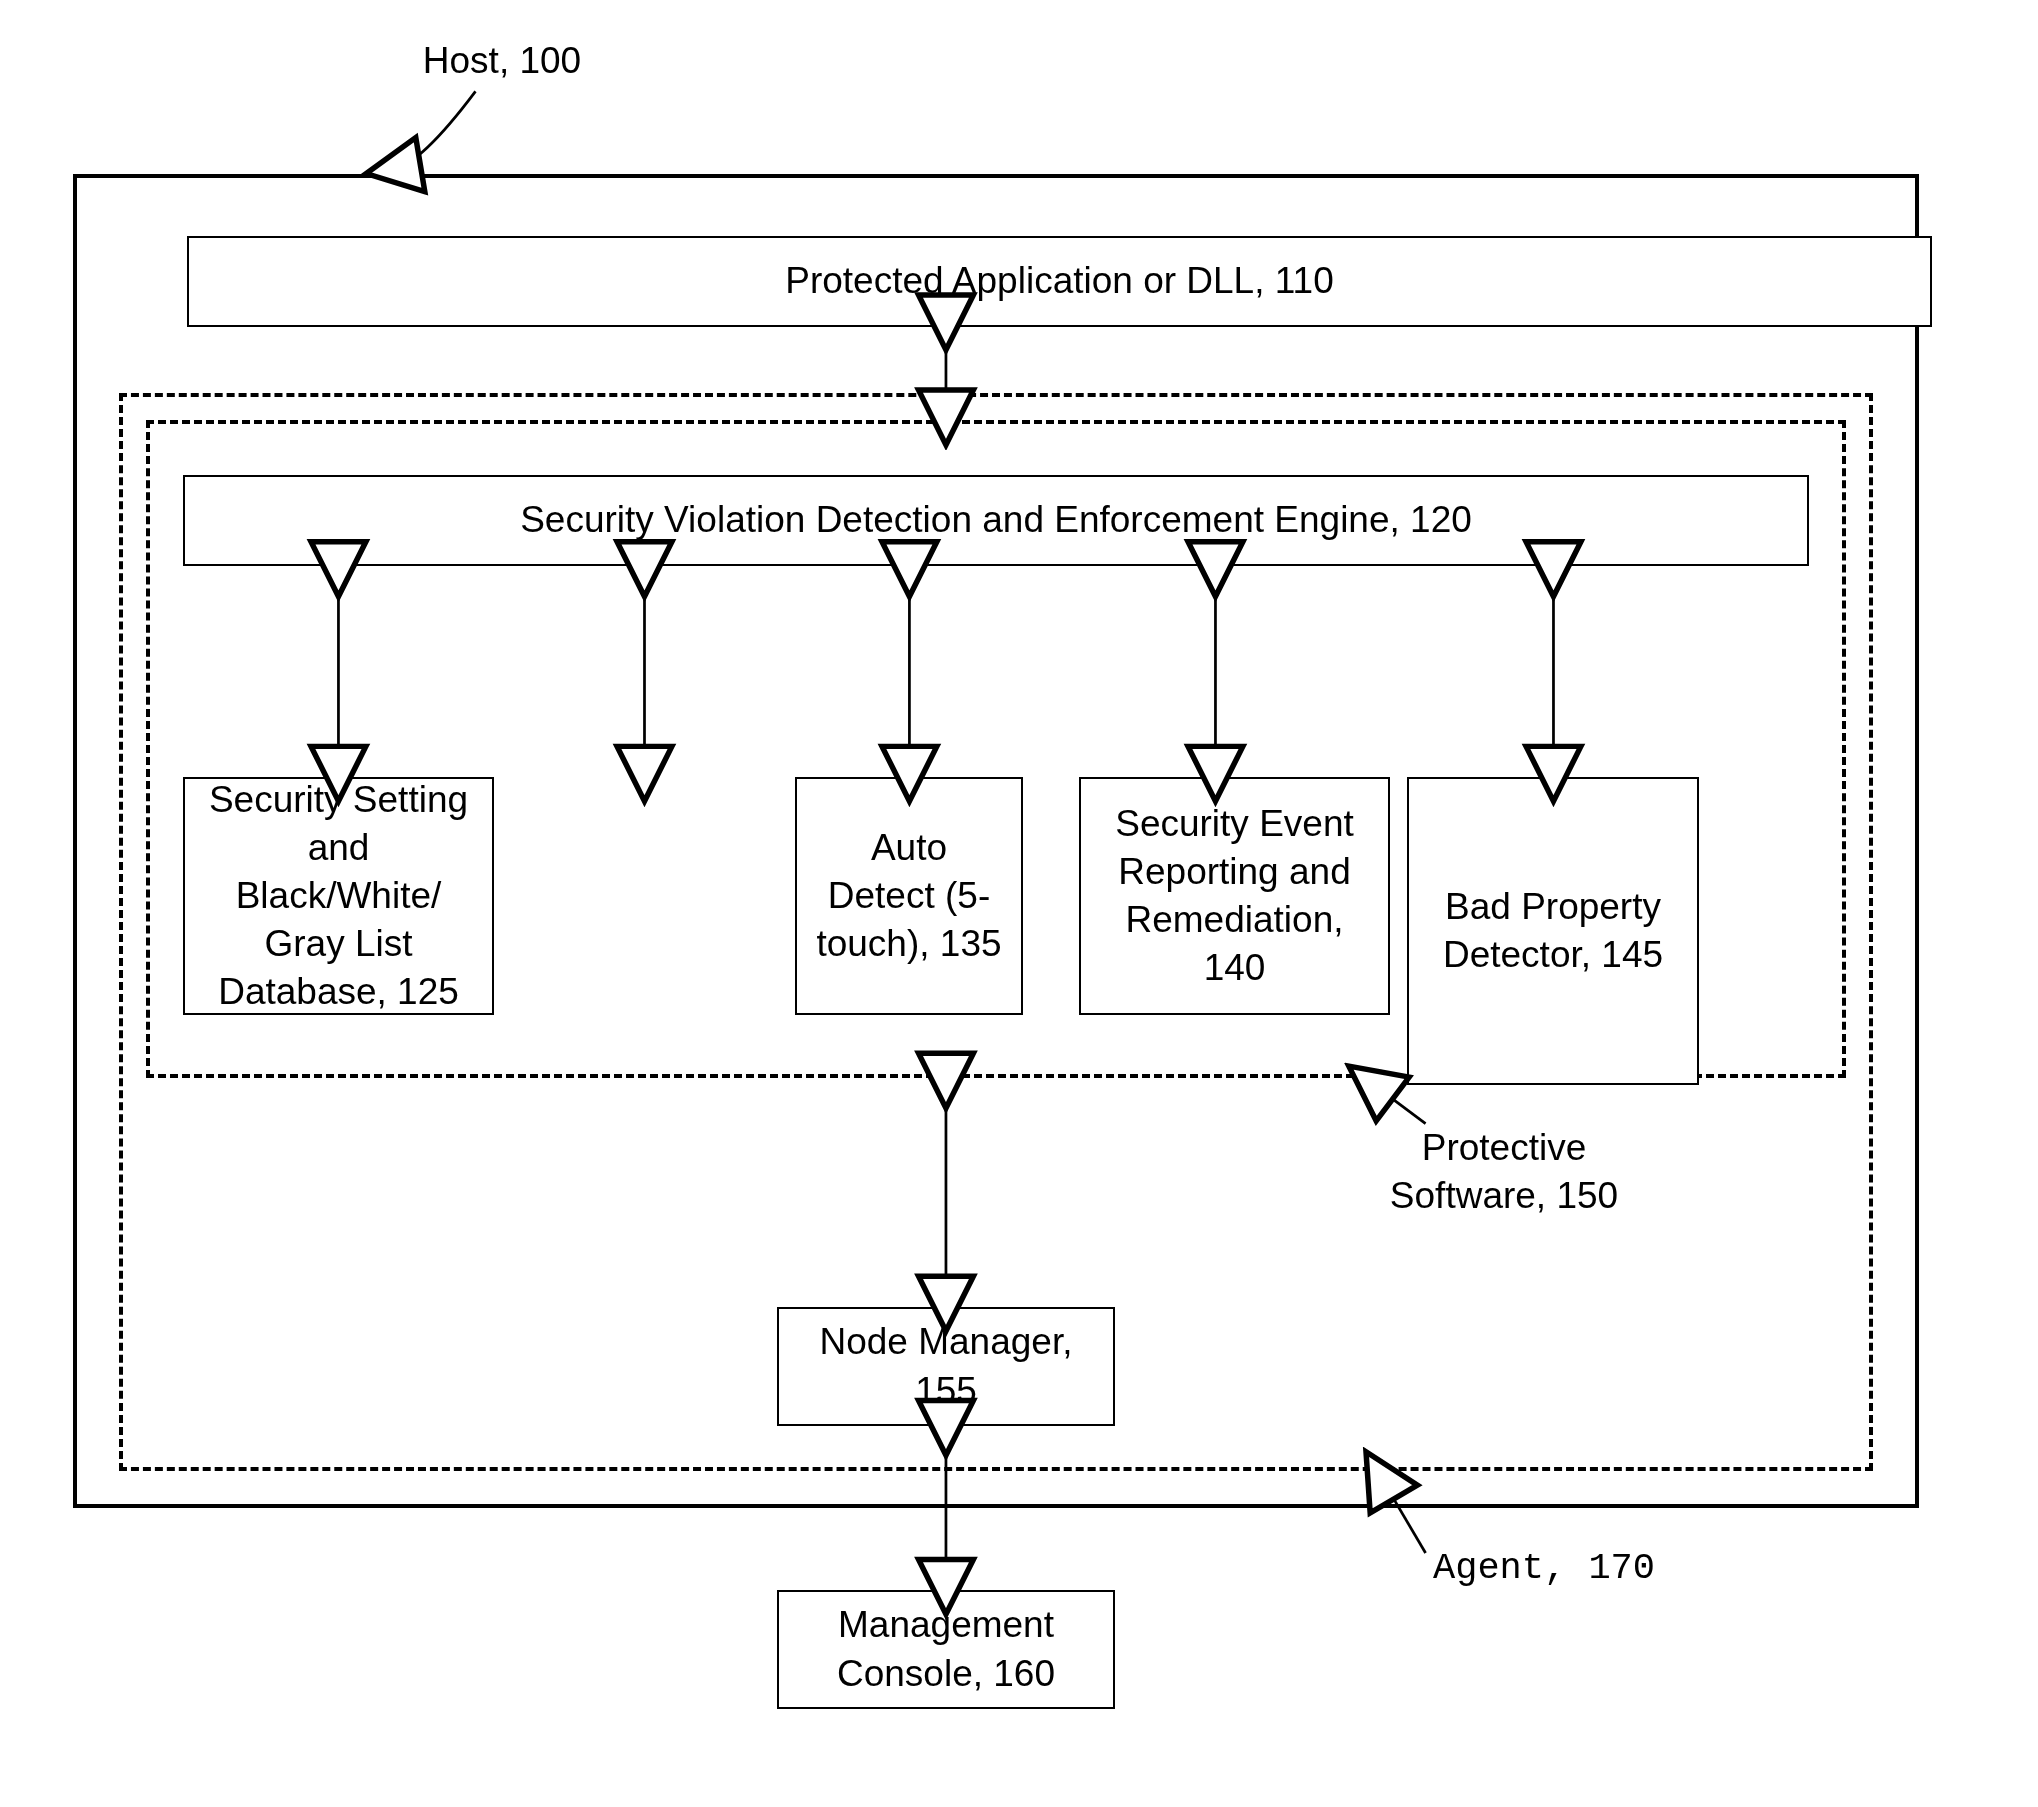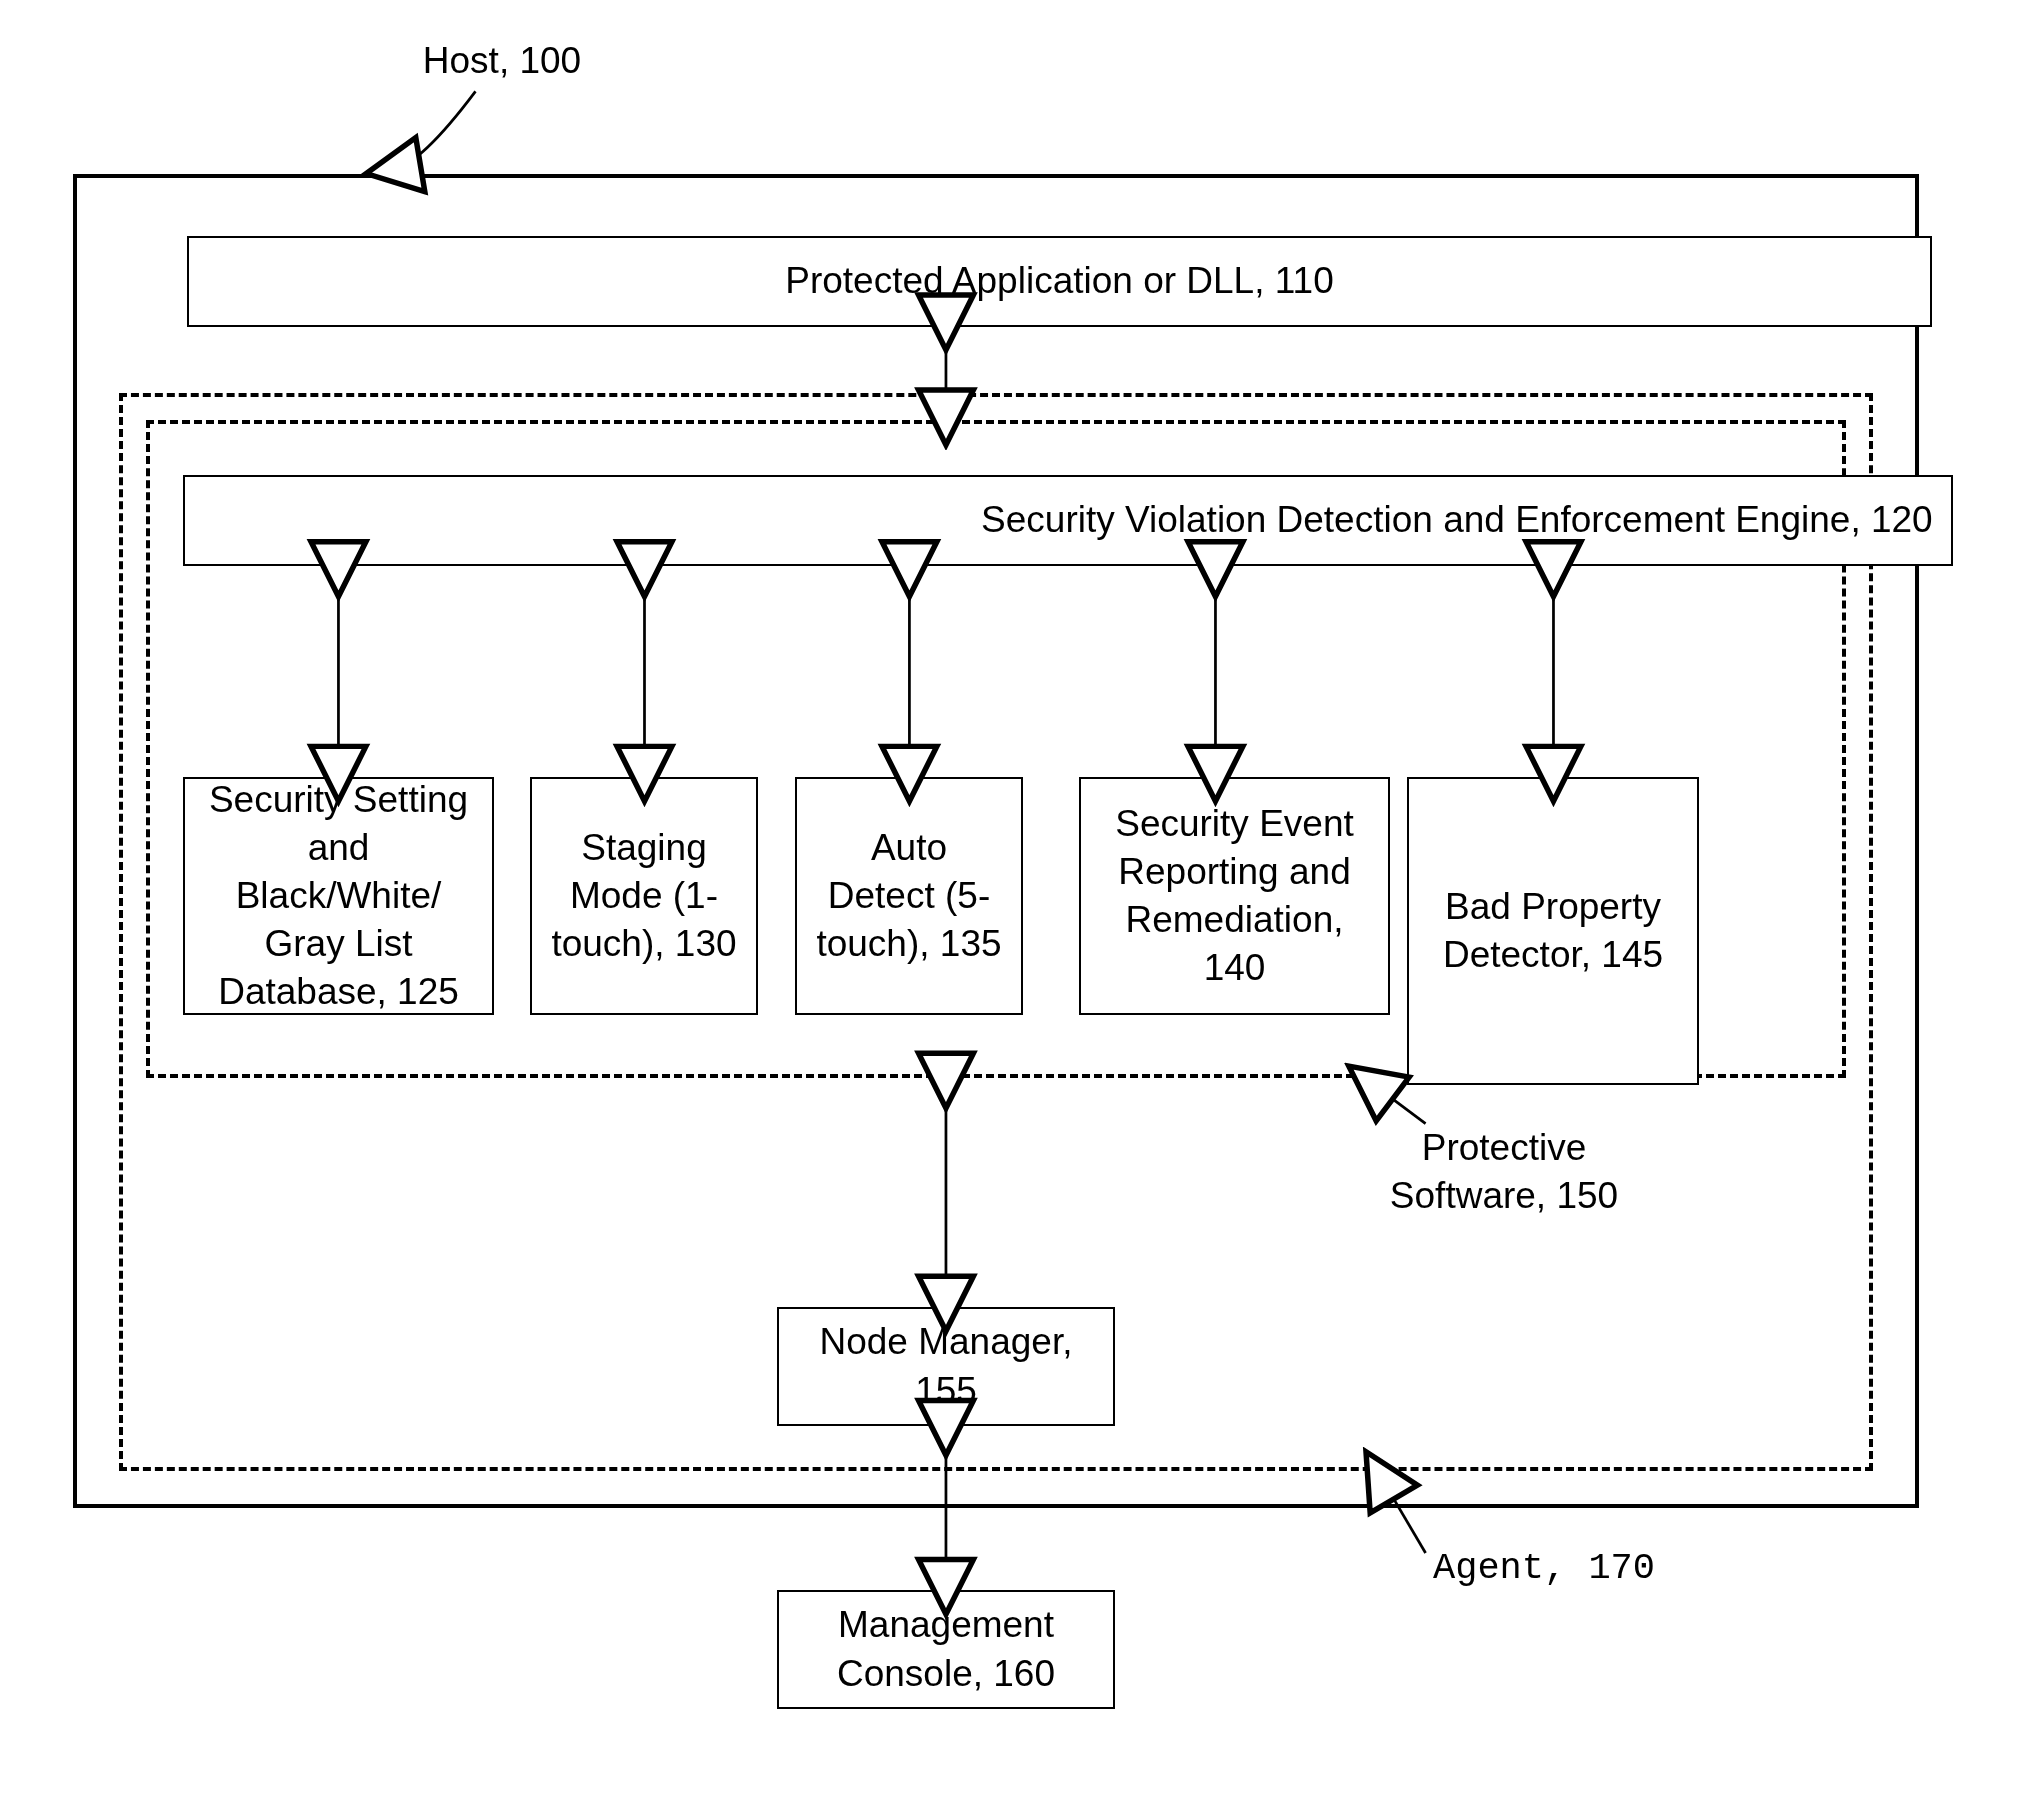--- a/index.html
+++ b/index.html
@@ -54,31 +54,28 @@
   <div class="box" style="left:73px; top:174px; width:1846px; height:1334px; border-width:4.6px; padding:0; display:block;"></div>
 
   <div class="dashed-box" style="left:119px; top:393px; width:1754px; height:1078px;"></div>
 
   <div class="dashed-box" style="left:146px; top:420px; width:1700px; height:658px;"></div>
 
   <div class="box" style="left:187px; top:228px; width:1745px; height:91px;margin-top:8px;">
     <span>Protected Application or DLL, 110</span>
   </div>
 
-  <div class="box" style="left:183px; top:475px; width:1770px; height:91px;justify-content:flex-end;">
+  <div class="box" style="left:183px; top:475px; width:1626px; height:91px;">
     <span>Security Violation Detection and Enforcement Engine, 120</span>
   </div>
 
   <div class="box" style="left:183px; top:777px; width:311px; height:238px;">
     <span>Security Setting and Black/White/ Gray List Database, 125</span>
   </div>
 
-  <div class="box" style="left:530px; top:777px; width:228px; height:238px;">
-    <span>Staging Mode (1-touch), 130</span>
-  </div>
 
   <div class="box" style="left:795px; top:777px; width:228px; height:238px;">
     <span>Auto Detect (5-touch), 135</span>
   </div>
 
   <div class="box" style="left:1060px; top:777px; width:311px; height:238px;margin-left:19px;">
     <span>Security Event Reporting and Remediation, 140</span>
   </div>
 
   <div class="box" style="left:1407px; top:777px; width:292px; height:308px;">

